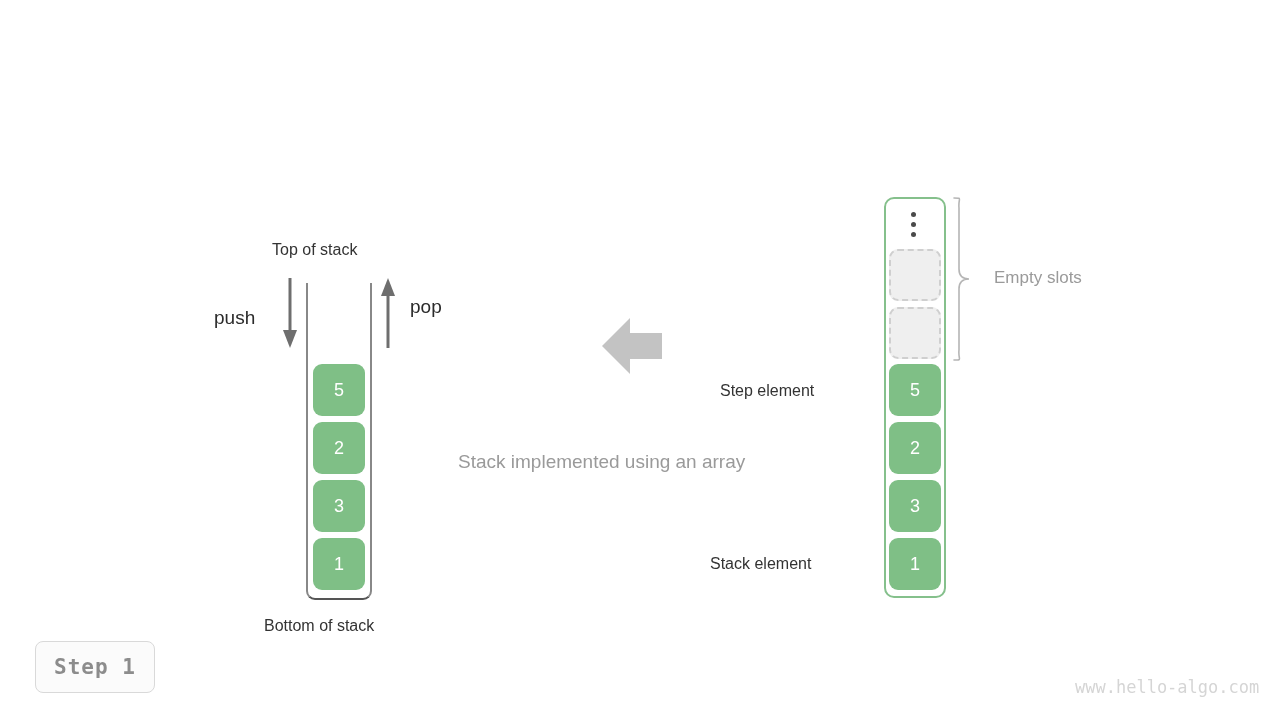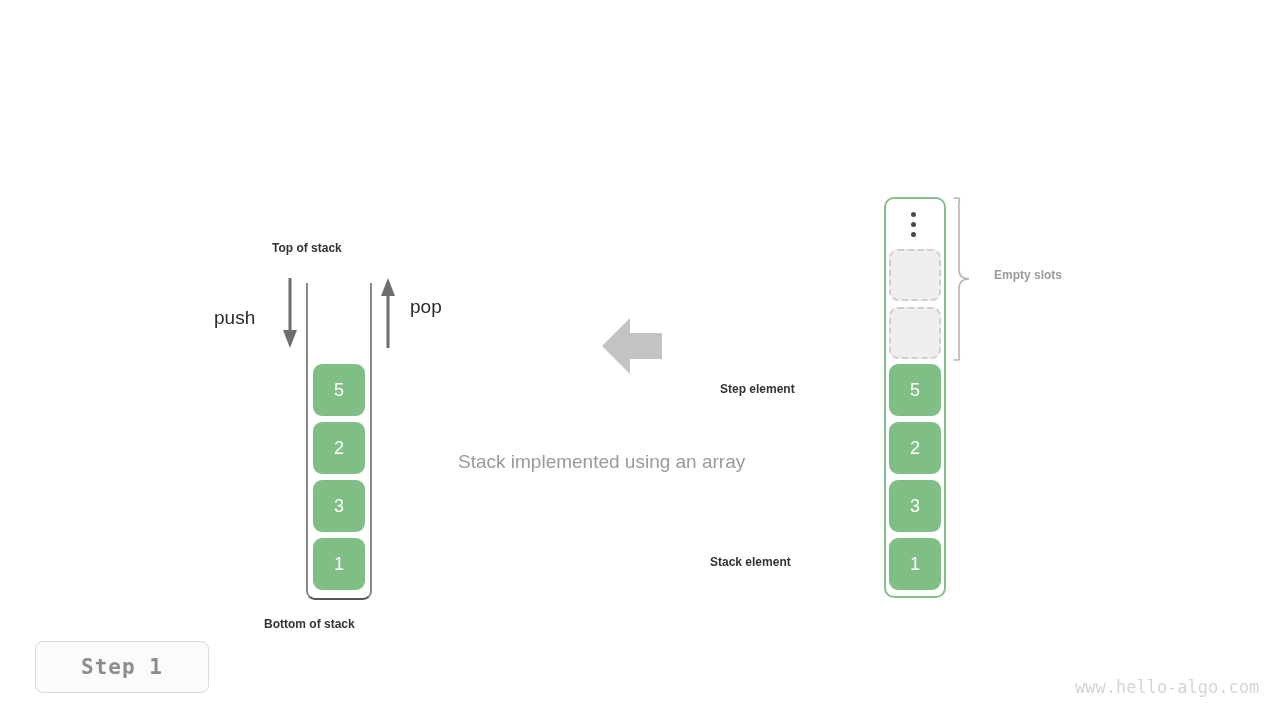--- a/index.html
+++ b/index.html
@@ -80,35 +80,35 @@
     font-size: 19px;
     font-weight: normal;
     color: #2b2b2b;
     white-space: nowrap;
   }
   #push-label { left: 214px; top: 307px; }
   #pop-label  { left: 410px; top: 296px; }
 
   
   .heading {
-    font-size: 12px;
-    font-weight: bold;
+    font-size: 16px;
+    font-weight: normal;
     color: #333333;
     white-space: nowrap;
   }
   #top-of-stack-label { left: 272px; top: 241px; }
   #bottom-of-stack-label { left: 264px; top: 617px; }
   #last-element-label { left: 720px; top: 382px; }
   #first-element-label { left: 710px; top: 555px; }
 
   #empty-slots-label {
     left: 994px;
     top: 268px;
-    font-size: 12px;
-    font-weight: bold;
+    font-size: 17px;
+    font-weight: normal;
     color: #9a9a9a;
     white-space: nowrap;
   }
 
   #center-caption {
     left: 458px;
     top: 451px;
     font-size: 19px;
     color: #9a9a9a;
     white-space: nowrap;
@@ -162,21 +162,21 @@
     gap: 6px;
   }
 
   
   #empty-brace { left: 950px; top: 196px; }
 
   
   #step-badge {
     left: 35px;
     top: 641px;
-    width: 174px;
+    width: 120px;
     height: 52px;
     border: 1.5px solid #d9d9d9;
     border-radius: 8px;
     background: #fbfbfb;
     display: flex;
     align-items: center;
     justify-content: center;
     font-family: "DejaVu Sans Mono", monospace;
     font-size: 21px;
     font-weight: bold;

